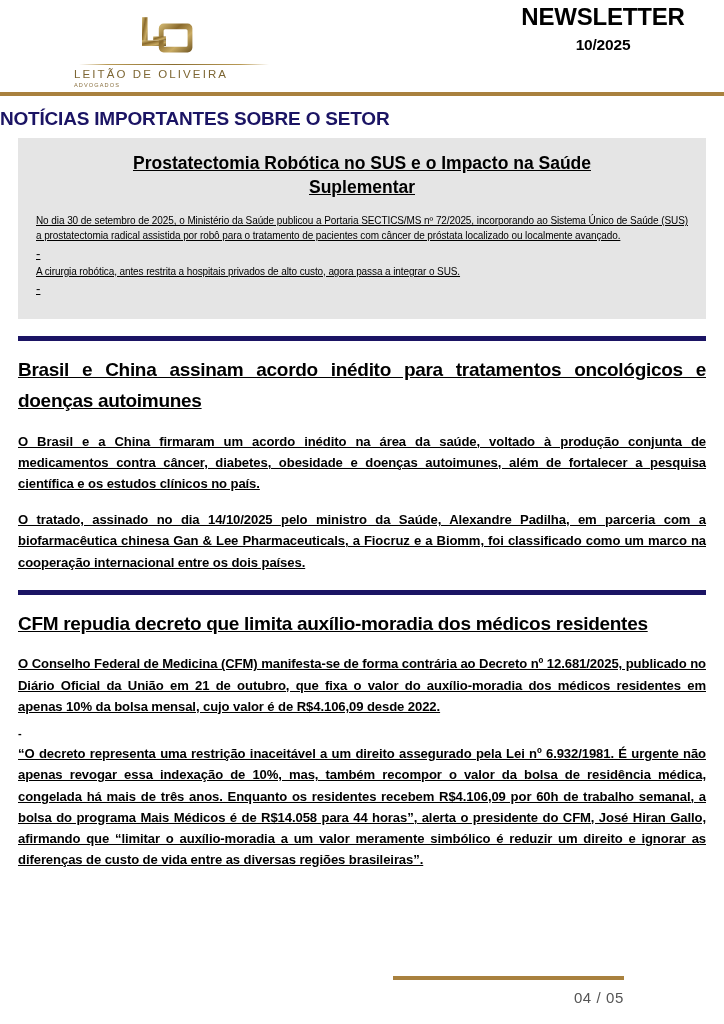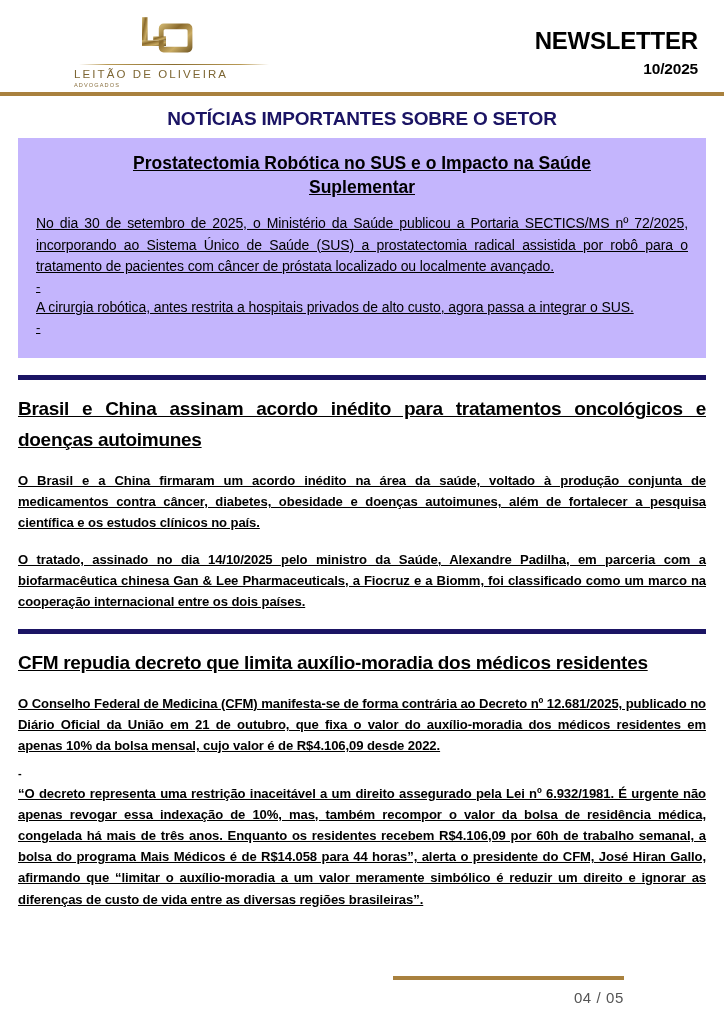--- a/index.html
+++ b/index.html
@@ -49,22 +49,22 @@
     white-space: nowrap;
   }
   .logo-sub {
     font-size: 5.6px;
     letter-spacing: 1.1px;
     color: #8a7140;
     margin-top: 2px;
   }
   .header-right {
     margin-right: 26px;
-    margin-top: 28px;
-    text-align: right;
+    margin-top: 4px;
+    text-align: center;
     min-width: 190px;
   }
   .newsletter-word {
     font-size: 24px;
     font-weight: 700;
     letter-spacing: -0.2px;
     line-height: 1.05;
   }
   .newsletter-date {
     font-size: 15.5px;
@@ -74,47 +74,47 @@
   }
 
   .gold-rule {
     width: 100%;
     height: 4px;
     background: #a9813e;
   }
 
   
   .main-title {
-    text-align: center;
+    text-align: left;
     color: #1b1464;
     font-weight: 700;
     font-size: 19px;
     letter-spacing: -0.2px;
     margin-top: 12px;
     margin-bottom: 8px;
   }
 
   
   .panel {
     margin: 0 18px;
-    background: #c4b5fd;
+    background: #e5e5e5;
     padding: 11px 18px 20px 18px;
     box-sizing: border-box;
   }
   .panel-title {
     text-align: center;
     font-size: 17.5px;
     font-weight: 700;
     line-height: 1.38;
     margin: 2px 0 14px 0;
   }
   .panel-title span { text-decoration: underline; }
 
   .body-thin {
-    font-size: 14px;
+    font-size: 10px;
     line-height: 1.52;
     text-align: justify;
     font-weight: 400;
     letter-spacing: -0.1px;
   }
   .body-thin u, .body-thin .u { text-decoration: underline; }
   .spacer-dash {
     font-size: 13.2px;
     line-height: 1.52;
     text-decoration: underline;

